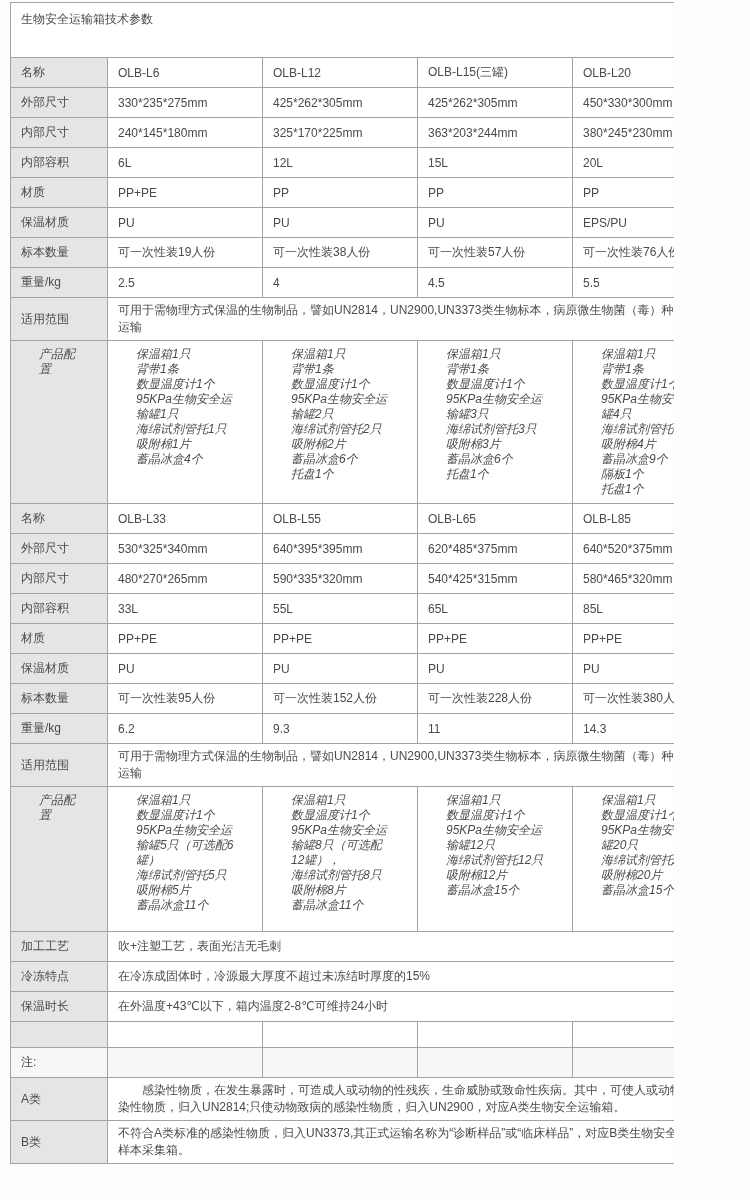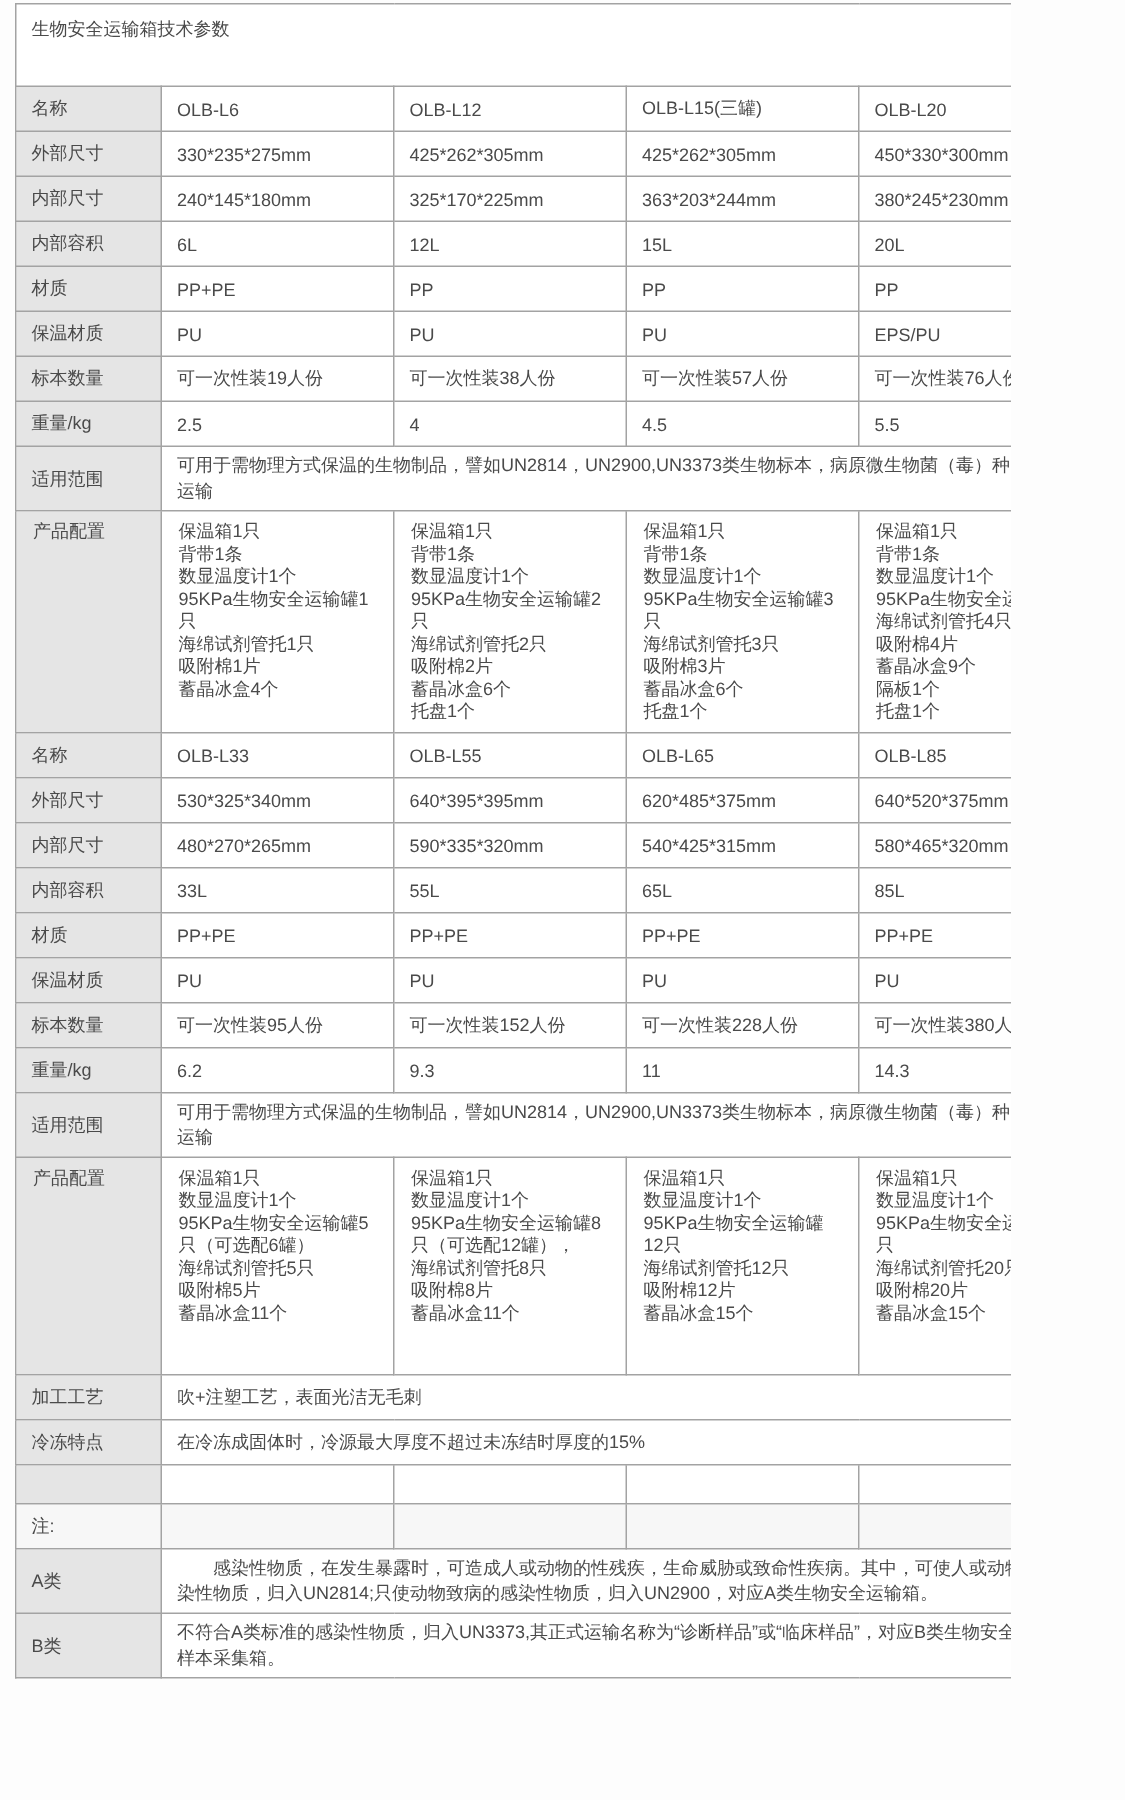--- a/index.html
+++ b/index.html
@@ -28,23 +28,24 @@
   }
   tr.r-title td {
     height: 55px;
     vertical-align: top;
     padding-top: 8px;
   }
   tr.r-cells td, tr.r-span td, tr.r-note td { height: 30px; }
   tr.r-span td.value-cell { line-height: 17px; padding-top: 4px; padding-bottom: 4px; }
   tr.r-config td {
     vertical-align: top;
-    padding: 6px 11px;
+    padding: 6px 28px;
     line-height: 15px;
     height: 145px;
+    font-style: italic;
   }
   tr.r-empty td { height: 26px; }
   tr.r-note td { background: #f7f7f7; }
   td.indent { text-indent: 24px; }
   .label-cell { background: #e5e5e5; }
 </style>
 </head>
 <body>
 
 <div class="page">
@@ -259,20 +260,24 @@
           </td>
         </tr>
         <tr class="r-span">
           <td class="label-cell">加工工艺</td>
           <td class="value-cell" colspan="4">吹+注塑工艺，表面光洁无毛刺</td>
         </tr>
         <tr class="r-span">
           <td class="label-cell">冷冻特点</td>
           <td class="value-cell" colspan="4">在冷冻成固体时，冷源最大厚度不超过未冻结时厚度的15%</td>
         </tr>
+        <tr class="r-span">
+          <td class="label-cell">保温时长</td>
+          <td class="value-cell" colspan="4">在外温度+43℃以下，箱内温度2-8℃可维持24小时</td>
+        </tr>
         <tr class="r-empty">
           <td class="label-cell"></td>
           <td class="value-cell"></td>
           <td class="value-cell"></td>
           <td class="value-cell"></td>
           <td class="value-cell"></td>
         </tr>
         <tr class="r-note">
           <td class="label-cell">注:</td>
           <td class="value-cell"></td>

